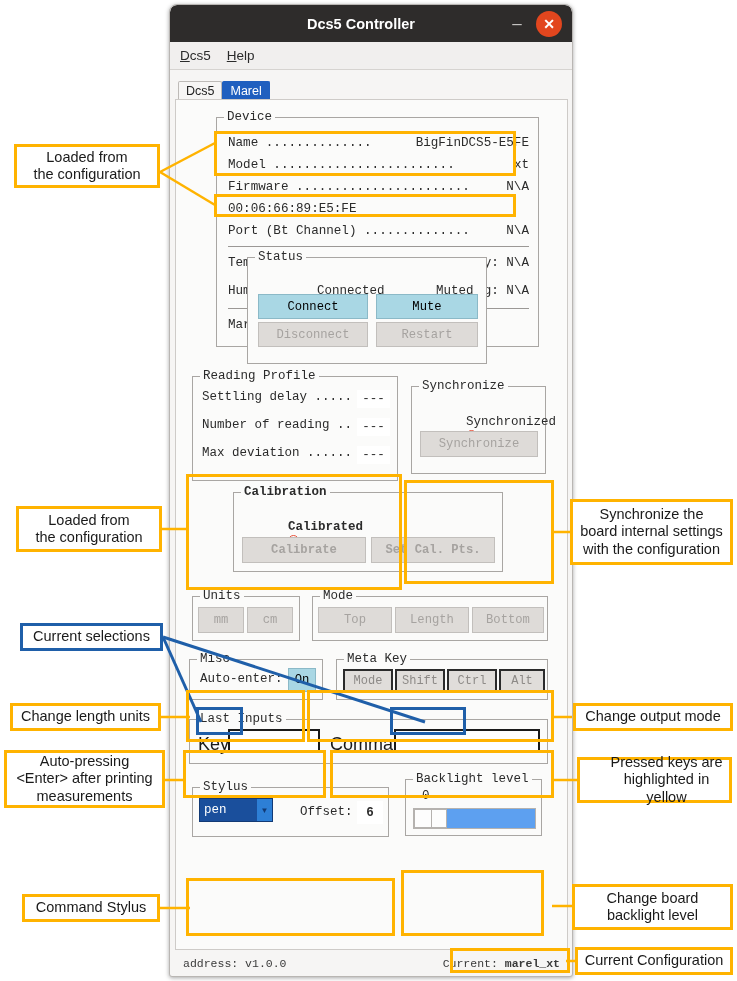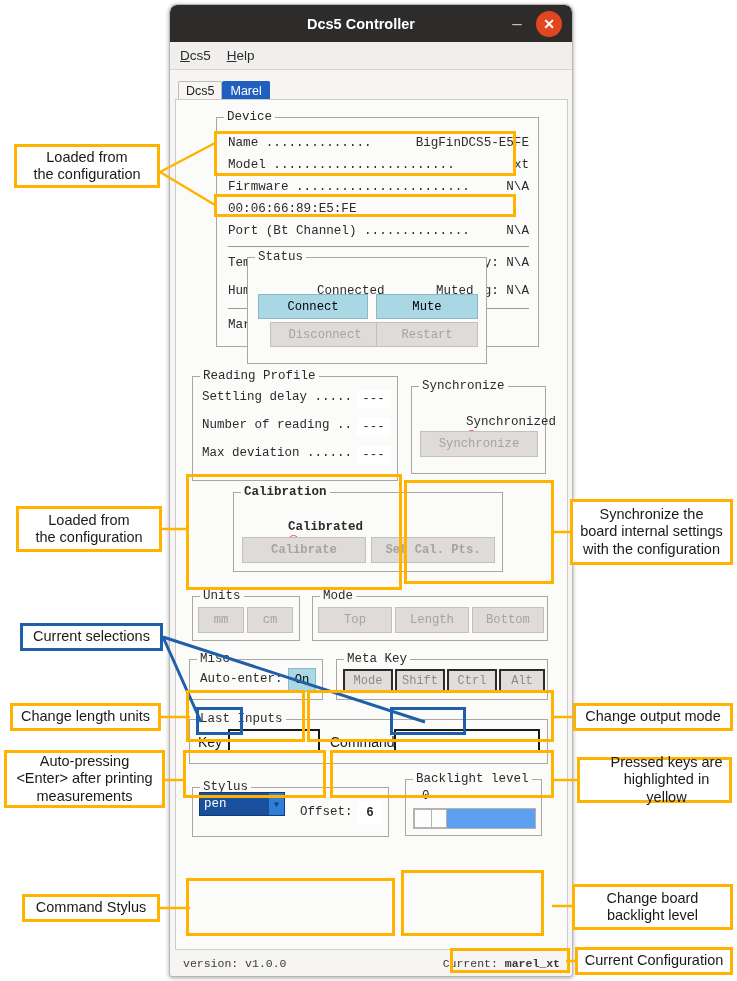--- a/index.html
+++ b/index.html
@@ -120,21 +120,21 @@
   .led{
     display:inline-block;width:9px;height:9px;border-radius:50%;
     border:1.4px solid #e8513a;background:transparent;vertical-align:middle;
   }
   .fieldbox{
     position:absolute;background:#ffffff;border:1px solid #b5b2af;box-sizing:border-box;
     font-family:"Liberation Mono", monospace;font-size:12.5px;color:#2b2b2b;
     display:flex;align-items:center;justify-content:center;
   }
   .fieldbox.thick{border:2px solid #1a1a1a;}
-  .lab-sans{position:absolute;font-family:"Liberation Sans",sans-serif;font-size:14px;color:#1a1a1a;}
+  .lab-sans{position:absolute;font-family:"Liberation Sans",sans-serif;font-size:18px;color:#1a1a1a;}
 
   
   #stylus-combo{
     position:absolute;background:#1a4f9c;border:1px solid #123a75;box-sizing:border-box;
     display:flex;align-items:center;
   }
   #stylus-combo-text{color:#ffffff;font-family:"Liberation Mono",monospace;font-size:12.5px;padding-left:4px;flex:1;}
   #stylus-combo-arrow{
     width:15px;height:100%;background:#2d7fd6;display:flex;align-items:center;justify-content:center;
     color:#123a75;font-size:8px;
@@ -298,21 +298,21 @@
     <div class="row" style="position:absolute;left:24px;top:12px;">
       <span>Connected</span>
       <span class="led"></span>
     </div>
     <div class="row" style="position:absolute;left:143px;top:12px;">
       <span>Muted</span>
       <span class="led"></span>
     </div>
     <div class="btn accent" style="left:10px;top:36px;width:110px;height:25px;">Connect</div>
     <div class="btn accent" style="left:128px;top:36px;width:102px;height:25px;">Mute</div>
-    <div class="btn disabled" style="left:10px;top:64px;width:110px;height:25px;margin-left:12px;">Disconnect</div>
+    <div class="btn disabled" style="left:10px;top:64px;width:110px;height:25px;">Disconnect</div>
     <div class="btn disabled" style="left:128px;top:64px;width:102px;height:25px;">Restart</div>
   </div>
 
   <div class="group" style="left:22px;top:371px;width:206px;height:105px;">
     <span class="glabel">Reading Profile</span>
     <div class="row" style="position:absolute;left:9px;top:13px;width:188px;display:flex;justify-content:space-between;">
       <span>Settling delay .....</span>
       <span class="fieldbox" style="position:relative;width:33px;height:18px;border:none;background:#fff;">---</span>
     </div>
     <div class="row" style="position:absolute;left:9px;top:41px;width:188px;display:flex;justify-content:space-between;">
@@ -374,38 +374,38 @@
   <div class="group" style="left:19px;top:714px;width:359px;height:45px;">
     <span class="glabel">Last Inputs</span>
     <span class="lab-sans" style="left:8px;top:14px;">Key</span>
     <div class="fieldbox thick" style="left:38px;top:9px;width:92px;height:23px;">-</div>
     <span class="lab-sans" style="left:140px;top:14px;">Command</span>
     <div class="fieldbox thick" style="left:204px;top:9px;width:146px;height:23px;">-</div>
   </div>
 
   <div class="group" style="left:22px;top:782px;width:197px;height:50px;">
     <span class="glabel">Stylus</span>
-    <div id="stylus-combo" style="left:6px;top:4px;width:86px;height:24px;">
+    <div id="stylus-combo" style="left:6px;top:10px;width:74px;height:24px;">
       <span id="stylus-combo-text">pen</span>
       <span id="stylus-combo-arrow">▼</span>
     </div>
     <span class="row" style="position:absolute;left:107px;top:17px;">Offset:</span>
     <div class="fieldbox" style="left:164px;top:13px;width:26px;height:23px;border:none;background:#fff;font-weight:bold;">6</div>
   </div>
 
   <div class="group" style="left:235px;top:774px;width:137px;height:57px;">
     <span class="glabel">Backlight level</span>
     <span class="row" style="position:absolute;left:16px;top:9px;">0</span>
     <div id="backlight-slider" style="left:7px;top:28px;width:123px;height:21px;">
       <div id="backlight-handle"></div>
       <div id="backlight-handle2"></div>
     </div>
   </div>
 
   <div id="status-bar">
-    <span>version: v1.0.0</span>
+    <span>address: v1.0.0</span>
     <span>
       <span id="config-label">Current:</span>
       <span id="config-value">marel_xt</span>
     </span>
   </div>
 
 </div>
 
 </body></html>

